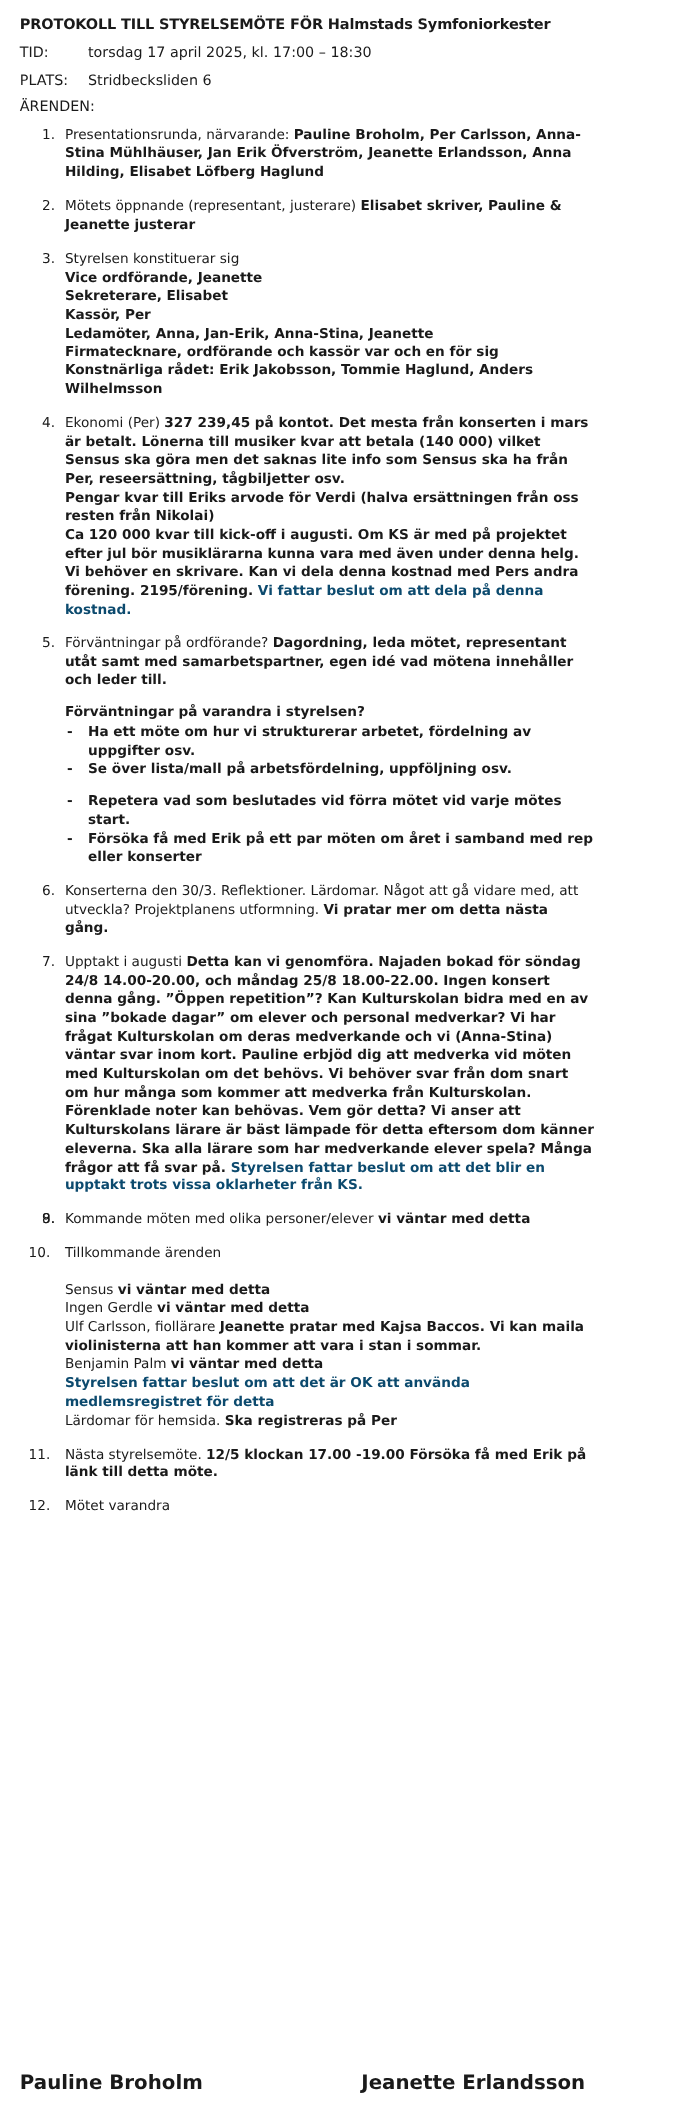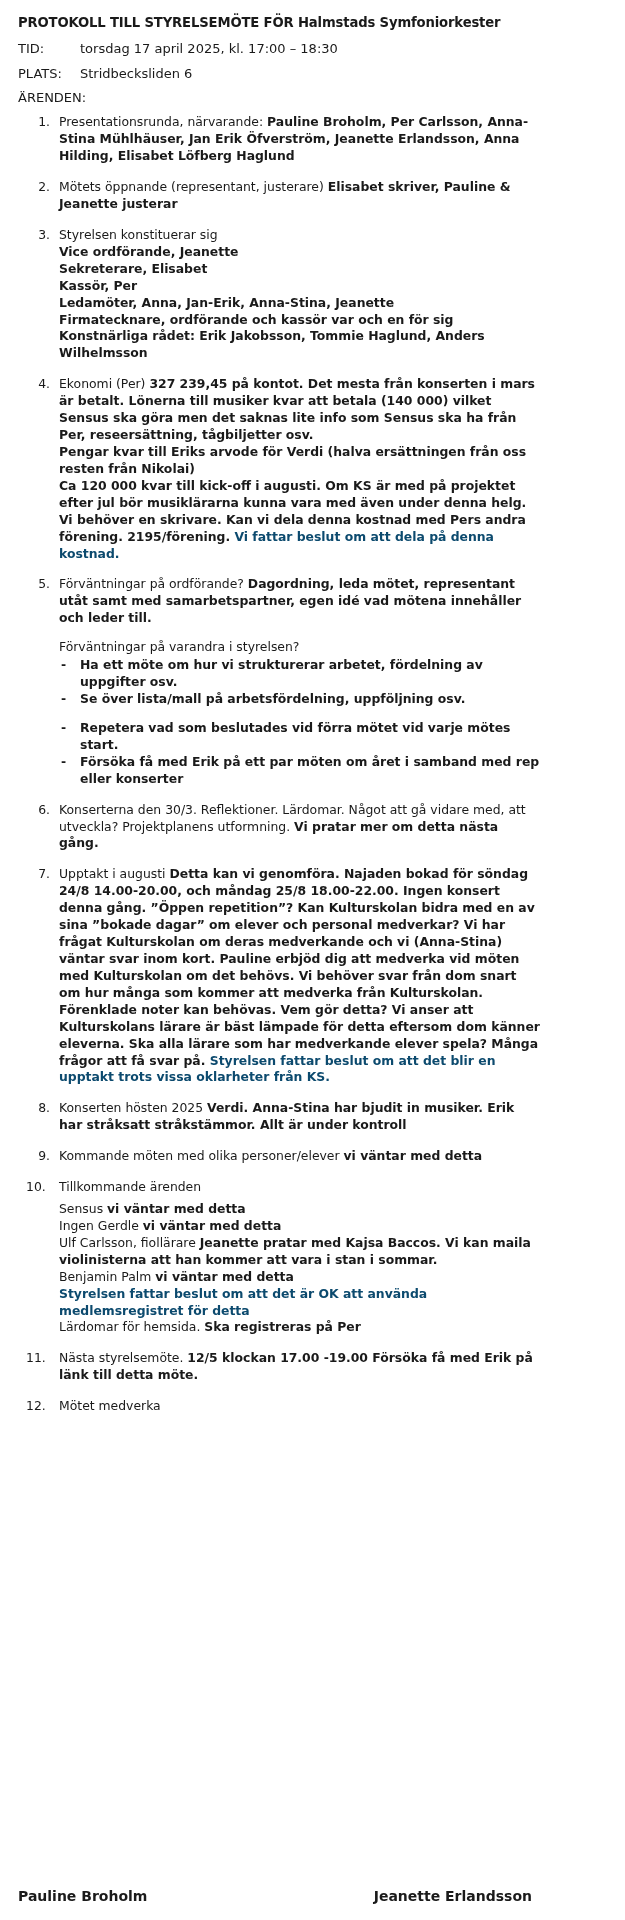--- a/index.html
+++ b/index.html
@@ -69,21 +69,21 @@
     text-align: left;
     left: 8px;
     width: 40px;
   }
   .b { font-weight: bold; }
   .r { font-weight: bold; color: #0c4a6e; }
   .blockline { display: block; font-weight: bold; }
   .subq {
     display: block;
     margin-top: 12px;
-    font-weight: normal;
+    font-weight: bold;
   }
   ul.dashes {
     list-style: none;
     margin: 1px 0 0 0;
     padding: 0;
   }
   ul.dashes > li {
     position: relative;
     padding-left: 21px;
     font-weight: bold;
@@ -91,34 +91,34 @@
     margin-bottom: 0px;
   }
   ul.dashes > li .dash {
     position: absolute;
     left: 2px;
     top: 0;
   }
   ul.dashes > li.gap { margin-top: 12px; }
   .sub-lines {
     display: block;
-    margin-top: 5px;
+    margin-top: 16px;
   }
   .sub-lines .sl {
     display: block;
     font-weight: normal;
   }
   .signatures {
     position: absolute;
     left: 18px;
     right: 18px;
     bottom: 16px;
     display: flex;
     justify-content: space-between;
-    font-size: 14px;
+    font-size: 18px;
     font-weight: bold;
   }
   .sig-left { text-align: left; }
   .sig-right { text-align: left; padding-right: 8px; }
 </style>
 </head>
 <body>
 
 <div class="page">
 
@@ -142,32 +142,32 @@
       <li><span class="num">3.</span><span><span>Styrelsen konstituerar sig</span><span class="blockline">Vice ordförande, Jeanette</span><span class="blockline">Sekreterare, Elisabet</span><span class="blockline">Kassör, Per</span><span class="blockline">Ledamöter, Anna, Jan-Erik, Anna-Stina, Jeanette</span><span class="blockline">Firmatecknare, ordförande och kassör var och en för sig</span><span class="blockline">Konstnärliga rådet: Erik Jakobsson, Tommie Haglund, Anders Wilhelmsson</span></span></li>
       <li><span class="num">4.</span><span><span>Ekonomi (Per) </span><span class="b">327 239,45 på kontot. Det mesta från konserten i mars är betalt. Lönerna till musiker kvar att betala (140 000) vilket Sensus ska göra men det saknas lite info som Sensus ska ha från Per, reseersättning, tågbiljetter osv.</span><span class="blockline">Pengar kvar till Eriks arvode för Verdi (halva ersättningen från oss resten från Nikolai)</span><span class="blockline">Ca 120 000 kvar till kick-off i augusti. Om KS är med på projektet efter jul bör musiklärarna kunna vara med även under denna helg.</span><span class="blockline"><span class="b">Vi behöver en skrivare. Kan vi dela denna kostnad med Pers andra förening. 2195/förening. </span><span class="r">Vi fattar beslut om att dela på denna kostnad.</span></span></span></li>
       <li><span class="num">5.</span><span><span>Förväntningar på ordförande? </span><span class="b">Dagordning, leda mötet, representant utåt samt med samarbetspartner, egen idé vad mötena innehåller och leder till.</span><span class="subq">Förväntningar på varandra i styrelsen?</span><ul class="dashes">
             <li><span class="dash">-</span><span>Ha ett möte om hur vi strukturerar arbetet, fördelning av uppgifter osv.</span></li>
             <li><span class="dash">-</span><span>Se över lista/mall på arbetsfördelning, uppföljning osv.</span></li>
             <li class="gap"><span class="dash">-</span><span>Repetera vad som beslutades vid förra mötet vid varje mötes start.</span></li>
             <li><span class="dash">-</span><span>Försöka få med Erik på ett par möten om året i samband med rep eller konserter</span></li>
           </ul></span></li>
       <li><span class="num">6.</span><span><span>Konserterna den 30/3. Reflektioner. Lärdomar. Något att gå vidare med, att utveckla? Projektplanens utformning. </span><span class="b">Vi pratar mer om detta nästa gång.</span></span></li>
       <li><span class="num">7.</span><span><span>Upptakt i augusti </span><span class="b">Detta kan vi genomföra. Najaden bokad för söndag 24/8 14.00-20.00, och måndag 25/8 18.00-22.00. Ingen konsert denna gång. ”Öppen repetition”? Kan Kulturskolan bidra med en av sina ”bokade dagar” om elever och personal medverkar? Vi har frågat Kulturskolan om deras medverkande och vi (Anna-Stina) väntar svar inom kort. Pauline erbjöd dig att medverka vid möten med Kulturskolan om det behövs. Vi behöver svar från dom snart om hur många som kommer att medverka från Kulturskolan. Förenklade noter kan behövas. Vem gör detta? Vi anser att Kulturskolans lärare är bäst lämpade för detta eftersom dom känner eleverna. Ska alla lärare som har medverkande elever spela? Många frågor att få svar på. </span><span class="r">Styrelsen fattar beslut om att det blir en upptakt trots vissa oklarheter från KS.</span></span></li>
-      <li><span class="num">8.</span><span><span>Konserten hösten 2025 </span><span class="b">Verdi. Anna-Stina har bjudit in musiker. Erik har stråksatt stråkstämmor. Allt är under kontroll</span></span></li>
+      <li><span class="num">8.</span></li>
       <li><span class="num">9.</span><span><span>Kommande möten med olika personer/elever </span><span class="b">vi väntar med detta</span></span></li>
       <li class="wide-num"><span class="num">10.</span><span><span>Tillkommande ärenden</span><span class="sub-lines">
             <span class="sl"><span>Sensus </span><span class="b">vi väntar med detta</span></span>
             <span class="sl"><span>Ingen Gerdle </span><span class="b">vi väntar med detta</span></span>
             <span class="sl"><span>Ulf Carlsson, fiollärare </span><span class="b">Jeanette pratar med Kajsa Baccos. Vi kan maila violinisterna att han kommer att vara i stan i sommar.</span></span>
             <span class="sl"><span>Benjamin Palm </span><span class="b">vi väntar med detta</span></span>
             <span class="sl"><span class="r">Styrelsen fattar beslut om att det är OK att använda medlemsregistret för detta</span></span>
             <span class="sl"><span>Lärdomar för hemsida. </span><span class="b">Ska registreras på Per</span></span>
           </span></span></li>
       <li class="wide-num"><span class="num">11.</span><span><span>Nästa styrelsemöte. </span><span class="b">12/5 klockan 17.00 -19.00 Försöka få med Erik på länk till detta möte.</span></span></li>
-      <li class="wide-num"><span class="num">12.</span><span><span>Mötet medverka</span></span></li>
+      <li class="wide-num"><span class="num">12.</span><span><span>Mötet varandra</span></span></li>
     </ol>
 
   <div class="signatures">
     <div class="sig-left">Pauline Broholm</div>
     <div class="sig-right">Jeanette Erlandsson</div>
   </div>
 
 </div>
 
 </body></html>

